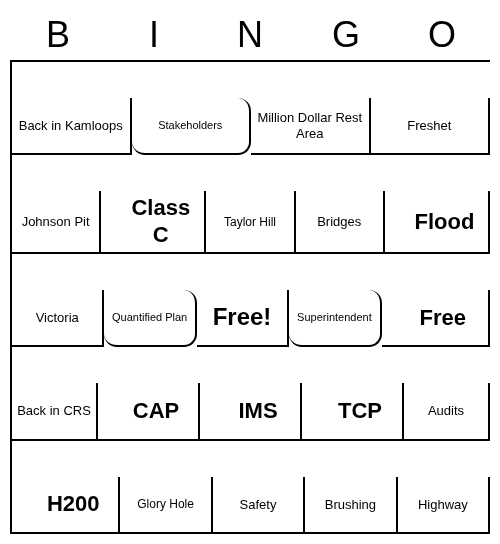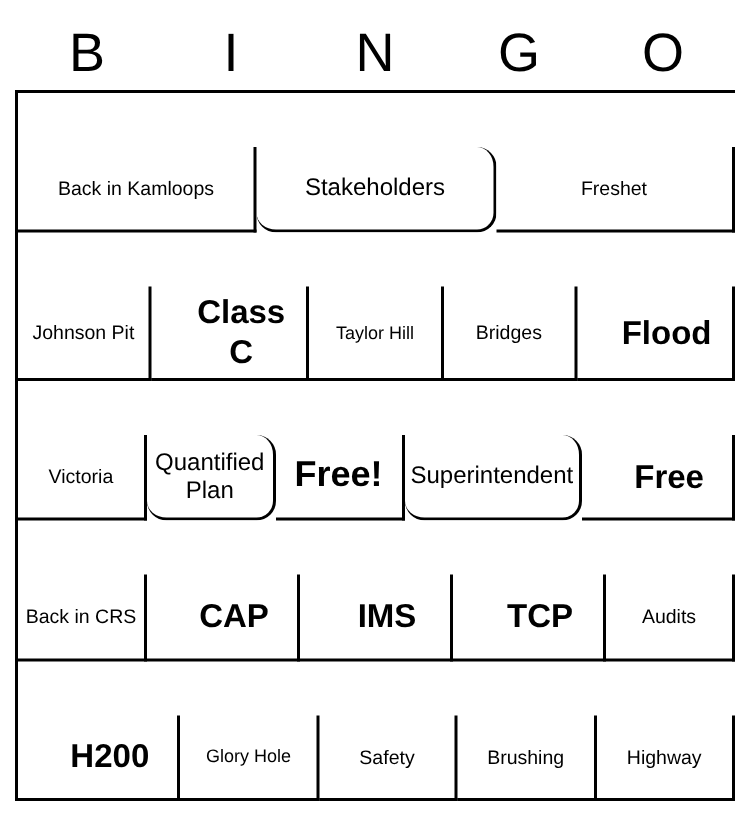--- a/index.html
+++ b/index.html
@@ -73,21 +73,21 @@
       padding-left: 20px;
     }
 
     .bingo-cell.medium-text {
       font-size: 12px;
       font-weight: normal;
       text-align: center;
     }
 
     .bingo-cell.small-text {
-      font-size: 16px;
+      font-size: 11px;
       border-radius: 13px;
     }
 
     .bingo-cell.free {
       font-size: 24px;
       font-weight: bold;
     }
   </style>
 </head>
 <body>
@@ -99,20 +99,21 @@
       <div class="bingo-header-cell">I</div>
       <div class="bingo-header-cell">N</div>
       <div class="bingo-header-cell">G</div>
       <div class="bingo-header-cell">O</div>
     </div>
   <div class="bingo-grid">
 
   <div class="bingo-row">
         <div class="bingo-cell">Back in Kamloops</div>
         <div class="bingo-cell small-text">Stakeholders</div>
+        <div class="bingo-cell">Million Dollar Rest Area</div>
         <div class="bingo-cell">Freshet</div>
       </div>
       <div class="bingo-row">
         <div class="bingo-cell">Johnson Pit</div>
         <div class="bingo-cell large-text">Class C</div>
         <div class="bingo-cell medium-text">Taylor Hill</div>
         <div class="bingo-cell">Bridges</div>
         <div class="bingo-cell large-text">Flood</div>
       </div>
       <div class="bingo-row">

